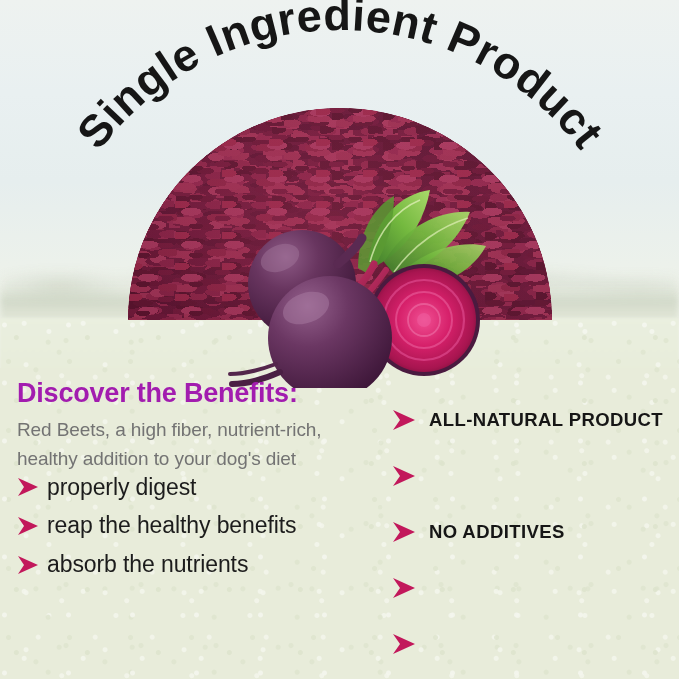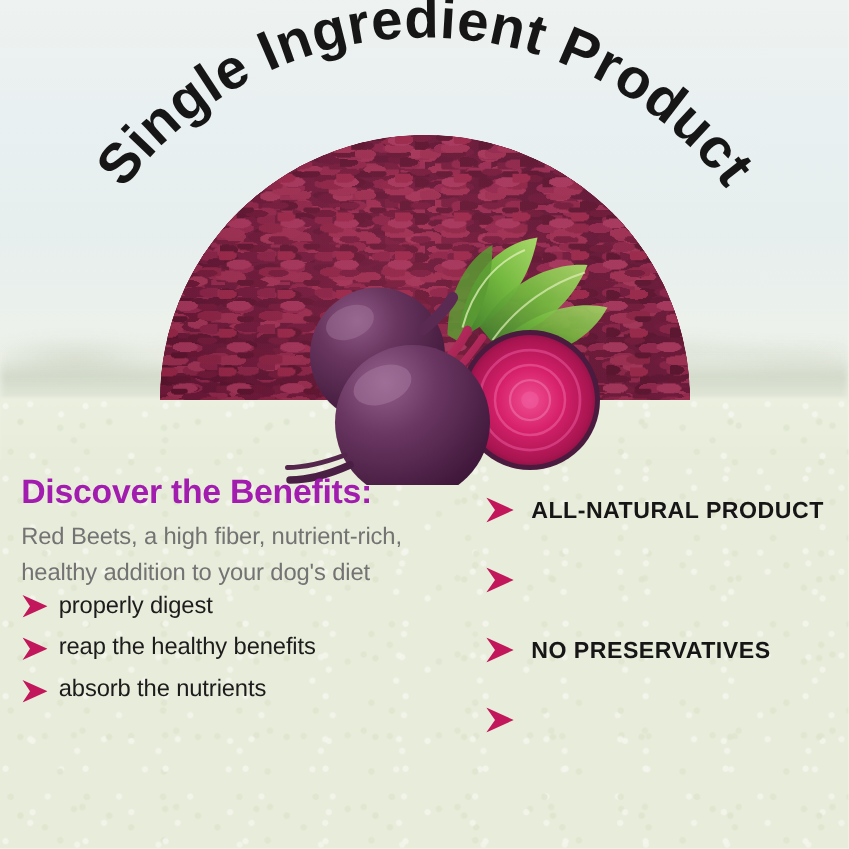--- a/index.html
+++ b/index.html
@@ -226,37 +226,37 @@
     list-style: none;
     margin: 0;
     padding: 0;
   }
   .blist li {
     display: flex;
     align-items: center;
     margin-bottom: 11px;
   }
   .blist .txt {
-    font-size: 19px;
+    font-size: 23px;
     color: #1c1c1c;
     letter-spacing: -0.1px;
     line-height: 1.2;
   }
 
   .arrow {
     flex: 0 0 auto;
     width: 21px;
     height: 18px;
     margin-right: 9px;
   }
   .arrow svg { display: block; }
 
   .rlist {
     list-style: none;
-    margin: 4px;
+    margin: 16px;
     padding: 0;
   }
   .rlist li {
     display: flex;
     align-items: center;
     height: 56px;
   }
   .rlist .arrow {
     width: 23px;
     height: 20px;
@@ -419,26 +419,33 @@
                 <path d="M1 0 L23 10 L1 20 L8 10 Z" fill="#c2185b"></path>
               </svg>
           </span>
         </li>
         <li>
           <span class="arrow">
             <svg width="23" height="20" viewBox="0 0 23 20">
                 <path d="M1 0 L23 10 L1 20 L8 10 Z" fill="#c2185b"></path>
               </svg>
           </span>
-          <span class="txt">NO PRESERVATIVES</span>
+          <span class="txt">NO ADDITIVES</span>
         </li>
         <li>
           <span class="arrow">
             <svg width="23" height="20" viewBox="0 0 23 20">
                 <path d="M1 0 L23 10 L1 20 L8 10 Z" fill="#c2185b"></path>
               </svg>
           </span>
         </li>
+        <li>
+          <span class="arrow">
+            <svg width="23" height="20" viewBox="0 0 23 20">
+                <path d="M1 0 L23 10 L1 20 L8 10 Z" fill="#c2185b"></path>
+              </svg>
+          </span>
+        </li>
       </ul>
     </div>
 
   </div>
 </div>
 
 </body></html>

